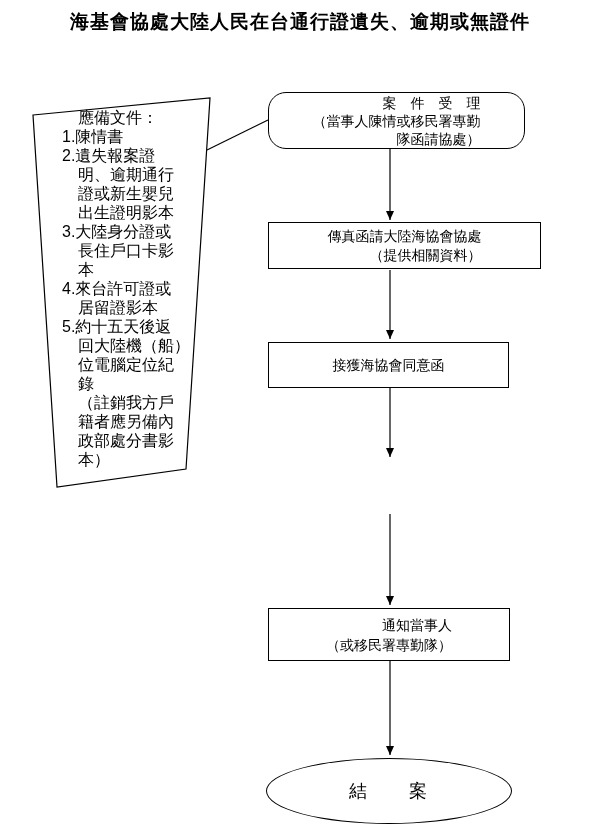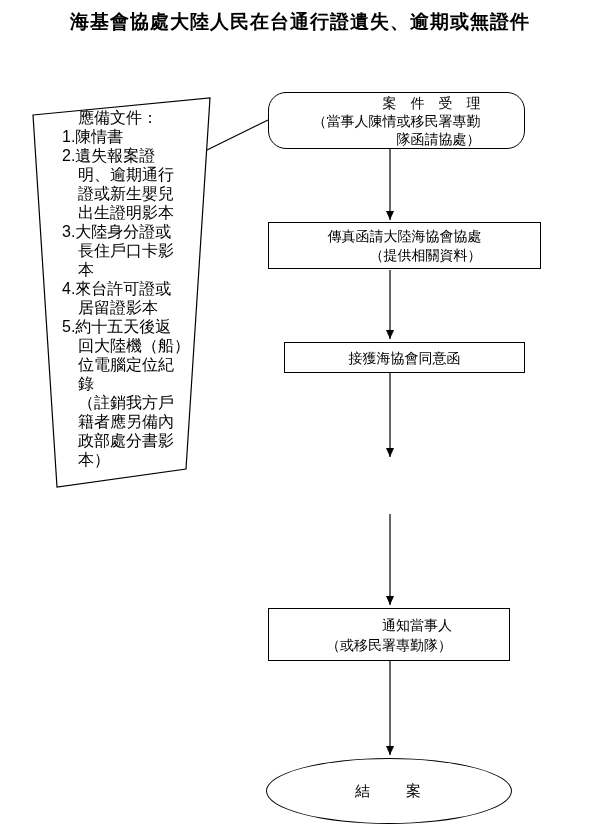--- a/index.html
+++ b/index.html
@@ -51,27 +51,27 @@
     align-items: center;
     justify-content: center;
     text-align: right;
     font-size: 14px;
     line-height: 18px;
     white-space: pre-line;
     box-sizing: border-box;
   }
   .box1 { left: 268px; top: 92px;  width: 257px; height: 57px; border-radius: 18px; }
   .box2 { left: 268px; top: 222px; width: 273px; height: 47px; line-height: 19px; }
-  .box3 { left: 284px; top: 342px; width: 241px; height: 31px; }
+  .box3 { left: 268px; top: 342px; width: 241px; height: 46px; }
   .box4 { left: 268px; top: 460px; width: 241px; height: 54px; line-height: 20px; }
   .box5 { left: 268px; top: 608px; width: 242px; height: 53px; line-height: 20px; }
   .end-ellipse {
     left: 266px; top: 758px; width: 246px; height: 66px;
     border-radius: 50%;
-    font-size: 15px;
+    font-size: 18px;
     letter-spacing: 2px;
   }
 </style>
 </head>
 <body>
 
 <div class="page">
 
   <div class="title">
     <div>海基會協處大陸人民在台通行證遺失、逾期或無證件</div>

